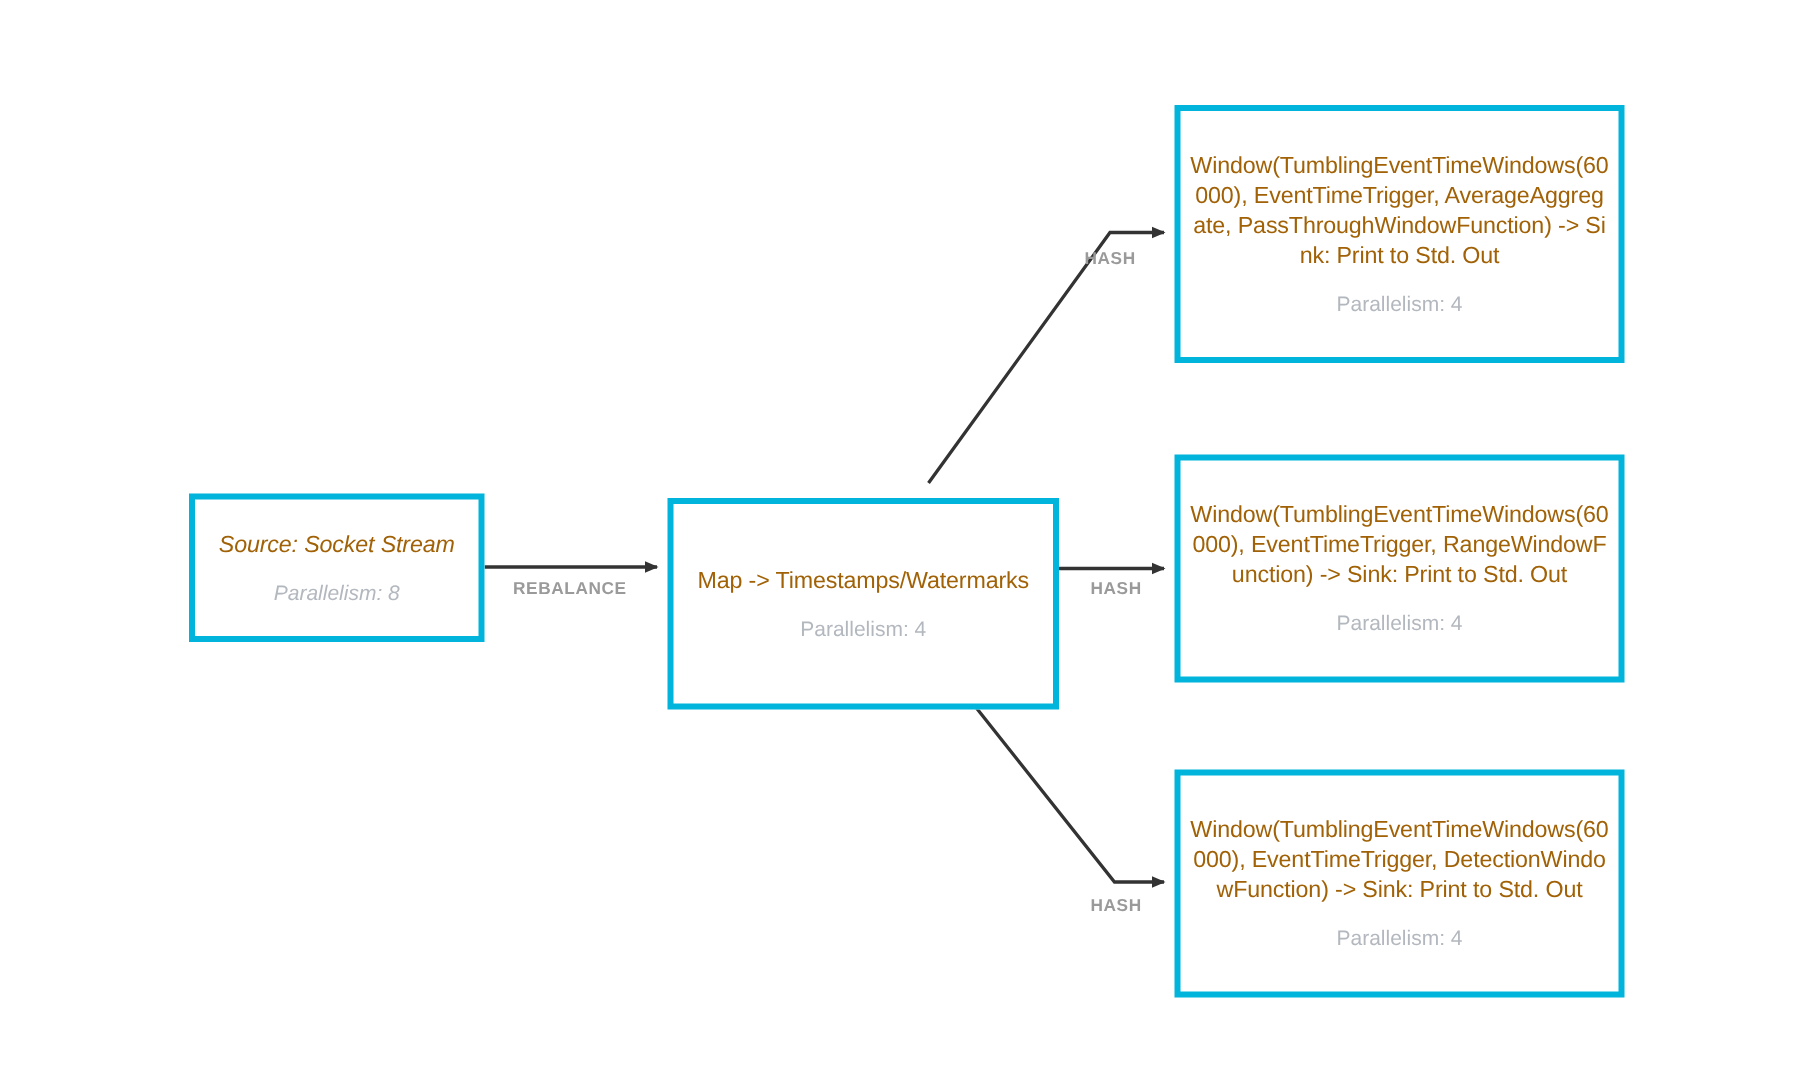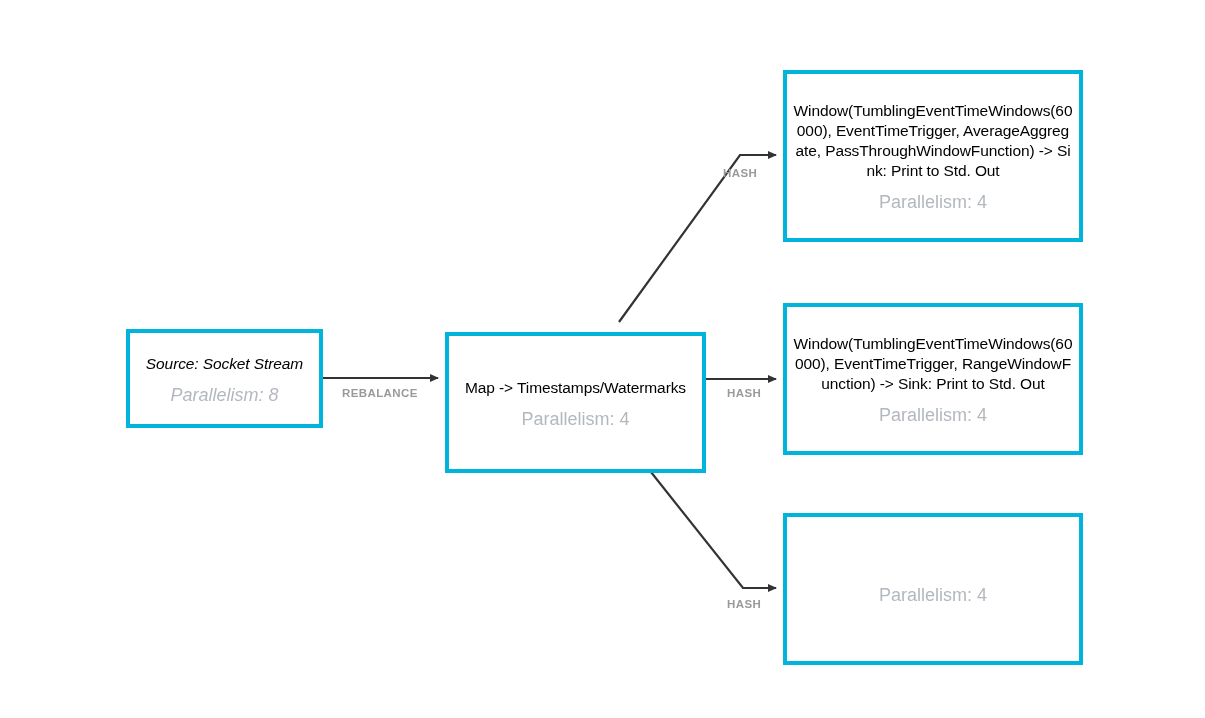--- a/index.html
+++ b/index.html
@@ -34,33 +34,33 @@
     background: #ffffff;
     border: 4px solid #00b4dc;
     display: flex;
     flex-direction: column;
     align-items: center;
     justify-content: center;
     text-align: center;
     z-index: 3;
   }
   .node-title {
-    color: #000000;
+    color: #a16207;
     font-size: 15.5px;
     line-height: 20px;
     letter-spacing: -0.1px;
     word-break: break-all;
     padding: 0 6px;
   }
   .node-title.nowrap-ish {
     word-break: normal;
   }
   .node-sub {
     color: #b3b8bf;
-    font-size: 18px;
+    font-size: 14px;
     line-height: 17px;
     margin-top: 13px;
   }
   .edge-label {
     position: absolute;
     color: #9a9a9a;
     font-size: 11.5px;
     font-weight: bold;
     letter-spacing: 0.4px;
     white-space: nowrap;
@@ -113,20 +113,21 @@
     <div class="node-title">Window(TumblingEventTimeWindows(60000), EventTimeTrigger, AverageAggregate, PassThroughWindowFunction) -&gt; Sink: Print to Std. Out</div>
     <div class="node-sub">Parallelism: 4</div>
   </div>
 
   <div class="node" id="node-window-rng">
     <div class="node-title">Window(TumblingEventTimeWindows(60000), EventTimeTrigger, RangeWindowFunction) -&gt; Sink: Print to Std. Out</div>
     <div class="node-sub">Parallelism: 4</div>
   </div>
 
   <div class="node" id="node-window-det">
+    <div class="node-title">Window(TumblingEventTimeWindows(60000), EventTimeTrigger, DetectionWindowFunction) -&gt; Sink: Print to Std. Out</div>
     <div class="node-sub">Parallelism: 4</div>
   </div>
 
   <div class="edge-label" id="label-rebalance">REBALANCE</div>
   <div class="edge-label" id="label-hash-top">HASH</div>
   <div class="edge-label" id="label-hash-mid">HASH</div>
   <div class="edge-label" id="label-hash-bot">HASH</div>
 
 </div>
 

